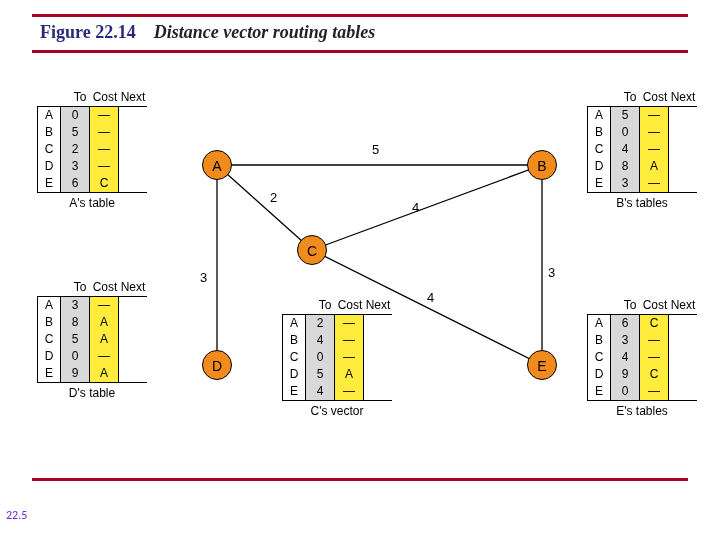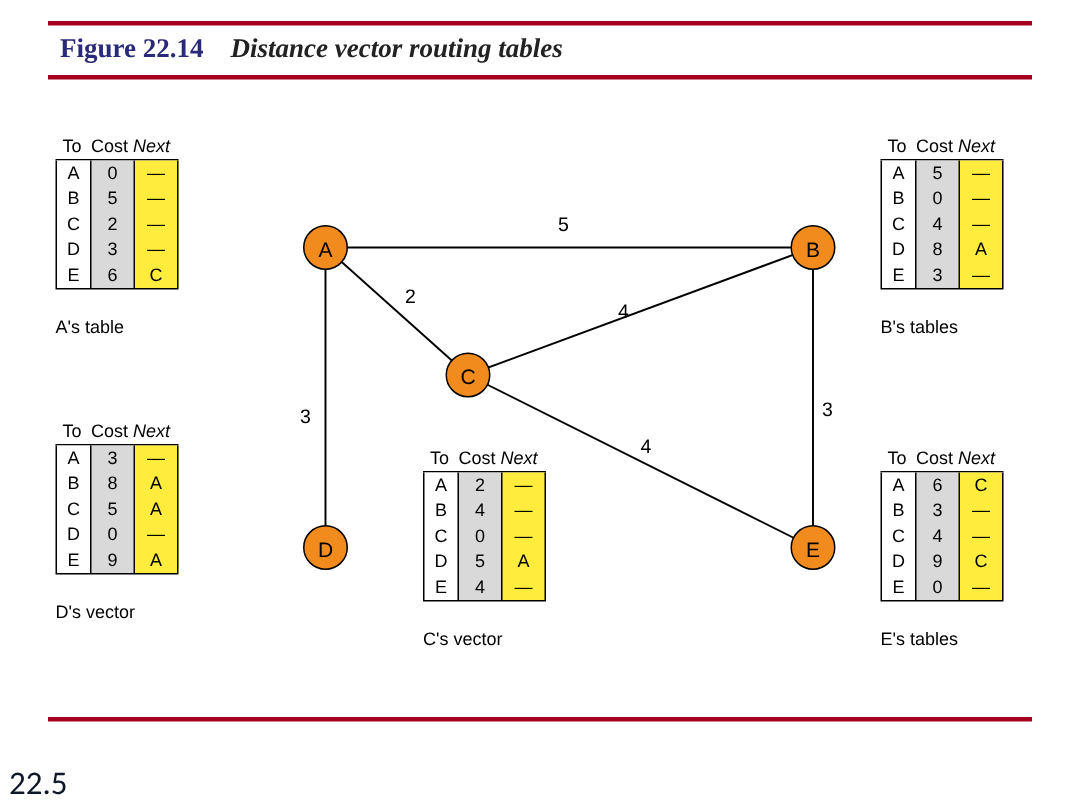--- a/index.html
+++ b/index.html
@@ -37,22 +37,22 @@
   .title-row .cap {
     font-weight: bold;
     font-style: italic;
     color: #222;
   }
   .slide-no {
     position: absolute;
     left: 6px;
     top: 508px;
     font-family: Calibri, Arial, sans-serif;
-    font-size: 22px;
-    color: #0f172a;
+    font-size: 12px;
+    color: #6d28d9;
   }
 
   
   .diagram {
     position: absolute;
     left: 32px;
     top: 80px;
     width: 656px;
     height: 370px;
   }
@@ -86,46 +86,47 @@
 
   
   .rtbl {
     position: absolute;
     font-family: Arial, sans-serif;
     font-size: 12px;
   }
   .rtbl .hdr {
     display: flex;
     margin-bottom: 2px;
+    margin-left: 32px;
   }
   .rtbl .hdr span { display:inline-block; text-align:center; }
   .rtbl .hdr .c-to   { width: 22px; }
   .rtbl .hdr .c-cost { width: 28px; }
-  .rtbl .hdr .c-next { width: 28px; font-style: italic; }
+  .rtbl .hdr .c-next { width: 28px; }
   .rtbl .body {
     display: flex;
     border-top: 1.5px solid #000;
     border-bottom: 1.5px solid #000;
   }
   .rtbl .col {
     border-left: 1.5px solid #000;
   }
   .rtbl .col:last-child { border-right: 1.5px solid #000; }
   .rtbl .col .cell {
     width: 100%;
     height: 17px;
     line-height: 17px;
     text-align: center;
   }
   .rtbl .col-to   { width: 22px; background: #fff; }
   .rtbl .col-cost { width: 28px; background: #d9d9d9; }
   .rtbl .col-next { width: 28px; background: #ffec3d; }
   .rtbl .caption {
-    text-align: left;
-    margin-top: 18px;
+    text-align: center;
+    margin-top: 3px;
     font-size: 12px;
   }
 </style>
 </head>
 <body>
 
 <div class="page">
 
   <div class="hr" style="top:14px"></div>
   <div class="title-row">
@@ -246,21 +247,21 @@
           <div class="cell">9</div>
         </div>
         <div class="col col-next">
           <div class="cell">—</div>
           <div class="cell">A</div>
           <div class="cell">A</div>
           <div class="cell">—</div>
           <div class="cell">A</div>
         </div>
       </div>
-      <div class="caption">D's vector</div>
+      <div class="caption">D's table</div>
     </div>
 
     <div class="rtbl" style="left:250px; top:218px">
       <div class="hdr">
         <span class="c-to">To</span>
         <span class="c-cost">Cost</span>
         <span class="c-next">Next</span>
       </div>
       <div class="body">
         <div class="col col-to">

